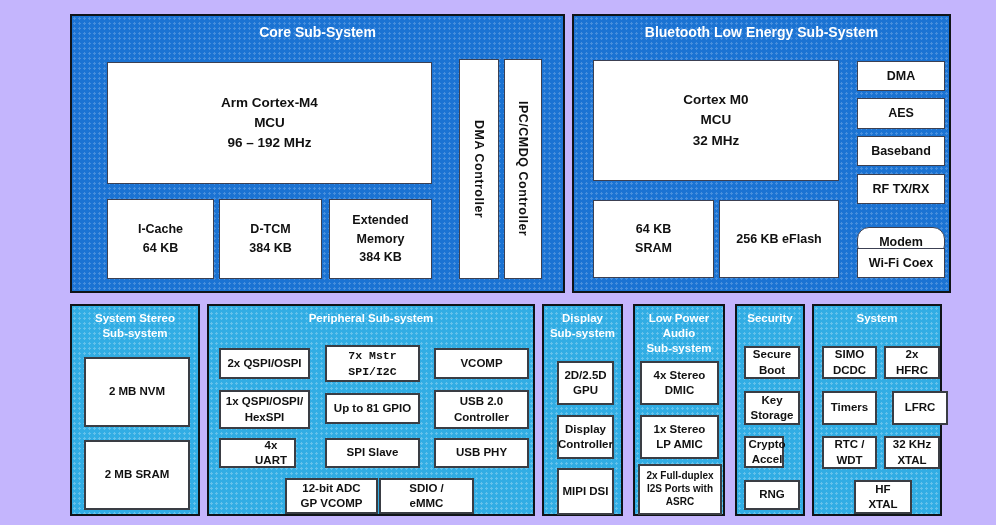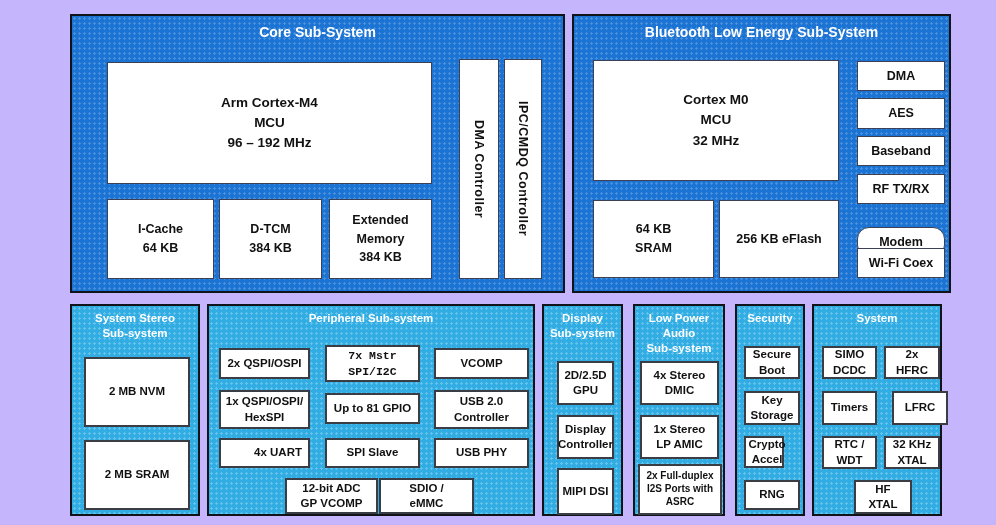--- a/index.html
+++ b/index.html
@@ -86,21 +86,21 @@
     <div class="title t-sm">Peripheral Sub-system</div>
     <div class="blk blk-sm" style="left:10px;top:42px;width:91px;height:31px;">2x QSPI/OSPI</div>
     <div class="blk blk-sm" style="left:116px;top:39px;width:95px;height:37px;font-family:Liberation Mono, monospace;">7x Mstr
 SPI/I2C</div>
     <div class="blk blk-sm" style="left:225px;top:42px;width:95px;height:31px;">VCOMP</div>
     <div class="blk blk-sm" style="left:10px;top:84px;width:91px;height:39px;">1x QSPI/OSPI/
 HexSPI</div>
     <div class="blk blk-sm" style="left:116px;top:87px;width:95px;height:31px;">Up to 81 GPIO</div>
     <div class="blk blk-sm" style="left:225px;top:84px;width:95px;height:39px;">USB 2.0
 Controller</div>
-    <div class="blk blk-sm" style="left:10px;top:132px;width:91px;height:30px;padding-left:28px;">4x UART</div>
+    <div class="blk blk-sm" style="left:10px;top:132px;width:77px;height:30px;padding-left:28px;">4x UART</div>
     <div class="blk blk-sm" style="left:116px;top:132px;width:95px;height:30px;">SPI Slave</div>
     <div class="blk blk-sm" style="left:225px;top:132px;width:95px;height:30px;">USB PHY</div>
     <div class="blk blk-sm" style="left:76px;top:172px;width:93px;height:36px;">12-bit ADC
 GP VCOMP</div>
     <div class="blk blk-sm" style="left:170px;top:172px;width:95px;height:36px;">SDIO /
 eMMC</div>
   </div>
 
   <div class="box light" style="left:542px;top:304px;width:81px;height:212px;">
     <div class="title t-sm">Display

